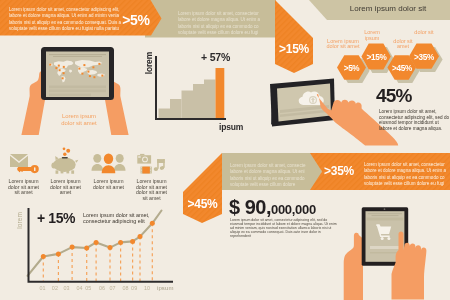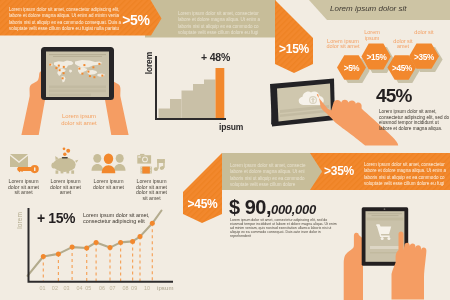--- a/index.html
+++ b/index.html
@@ -8,42 +8,42 @@
        -webkit-font-smoothing:antialiased;}
   .root{position:absolute;left:0;top:0;width:450px;height:300px;overflow:hidden;}
   svg{position:absolute;left:0;top:0;}
   .lay{position:absolute;left:0;top:0;width:450px;height:300px;pointer-events:none;}
   .t{position:absolute;}
   .banner-text{font-size:5.2px;line-height:6.35px;color:#fdf3e6;
       transform:scaleX(0.875);transform-origin:0 0;width:129px !important;}
   .badge-lbl{font-size:14px;font-weight:bold;color:#fff;text-align:center;letter-spacing:-0.3px;}
   .khaki-text{font-size:5.2px;line-height:6.35px;color:#e8e2d0;white-space:nowrap;
       transform:scaleX(0.875);transform-origin:0 0;}
-  .section-title{font-size:8px;color:#3f3a33;text-align:left;font-style:italic;}
+  .section-title{font-size:8px;color:#3f3a33;text-align:center;}
   .big-badge-lbl{font-size:12px;font-weight:bold;color:#fff;text-align:center;letter-spacing:-0.3px;}
   .axis-lbl{font-size:8.5px;font-weight:bold;color:#2d2b2c;letter-spacing:-0.2px;}
   .delta-lbl{font-size:10.5px;font-weight:bold;color:#2d2b2c;letter-spacing:-0.2px;}
   .map-caption{font-size:5.9px;line-height:7.4px;color:#f5a05f;text-align:center;}
   .icon-cap{font-size:5.2px;line-height:5.6px;color:#4e483e;text-align:center;white-space:nowrap;}
   .lc-delta{font-size:14px;font-weight:bold;color:#231f20;letter-spacing:-0.4px;}
   .lc-note{font-size:5.4px;line-height:6.4px;color:#3c362e;white-space:nowrap;}
   .lc-ylabel{font-size:6.5px;color:#b3ab8d;letter-spacing:0.1px;writing-mode:vertical-rl;transform:rotate(180deg);}
   .lc-xlabel{font-size:6px;color:#a79f88;letter-spacing:0.1px;}
   .lc-ticks span{position:absolute;top:285px;font-size:5.4px;color:#bdb39a;letter-spacing:0.1px;}
   .hex-cap{font-size:5.5px;line-height:5.6px;color:#f4a063;text-align:center;white-space:nowrap;}
   .hex-val{font-size:8.2px;font-weight:bold;color:#fff;text-align:center;letter-spacing:-0.35px;}
   .stat-value{font-size:19px;font-weight:bold;color:#231f20;letter-spacing:-0.8px;}
   .stat-text{font-size:5.2px;line-height:5.5px;color:#3c362e;white-space:nowrap;
       transform:scaleX(0.9);transform-origin:0 0;}
   .banner-text2{font-size:5.2px;line-height:6.35px;color:#fdf3e6;white-space:nowrap;
       transform:scaleX(0.875);transform-origin:0 0;}
   .badge45-lbl{font-size:12px;font-weight:bold;color:#fff;text-align:center;letter-spacing:-0.3px;}
   .badge35-lbl{font-size:12px;font-weight:bold;color:#fff;text-align:center;letter-spacing:-0.3px;}
   .money-main{font-size:20px;font-weight:bold;color:#231f20;letter-spacing:-0.5px;white-space:nowrap;}
-  .money-small{font-size:13px;letter-spacing:-0.3px;font-style:italic;}
+  .money-small{font-size:13px;letter-spacing:-0.3px;}
   .money-text{font-size:4px;line-height:4.2px;color:#4e483e;
       transform:scaleX(0.88);transform-origin:0 0;width:124px !important;}
 </style>
 </head>
 <body>
 
 <div class="root">
 
 <svg width="450" height="300" viewBox="0 0 450 300">
   <defs>
@@ -354,21 +354,21 @@
     <div>laboris nisi ut aliquip ex ea commodo co</div>
     <div>voluptate velit esse cillum dolore eu fugi</div>
   </div>
 
   <div class="t section-title" style="left:330px;top:4px;width:116px;">Lorem ipsum dolor sit</div>
 
   <div class="t big-badge-lbl" style="left:270px;top:42px;width:48px;">&gt;15%</div>
 
   <div class="t axis-lbl" style="left:144px;top:51.5px;writing-mode:vertical-rl;transform:rotate(180deg);">lorem</div>
   <div class="t axis-lbl" style="left:219px;top:121.5px;">ipsum</div>
-  <div class="t delta-lbl" style="left:201px;top:51px;">+ 48%</div>
+  <div class="t delta-lbl" style="left:201px;top:51px;">+ 57%</div>
 
   <div class="t map-caption" style="left:55px;top:112.5px;width:48px;">Lorem ipsum dolor sit amet</div>
 
   <div class="t icon-cap" style="left:0px;top:179px;width:47px;">
     <div>Lorem ipsum</div>
     <div>dolor sit amet</div>
     <div>sit amet</div>
   </div>
   <div class="t icon-cap" style="left:42px;top:179px;width:47px;">
     <div>Lorem ipsum</div>

